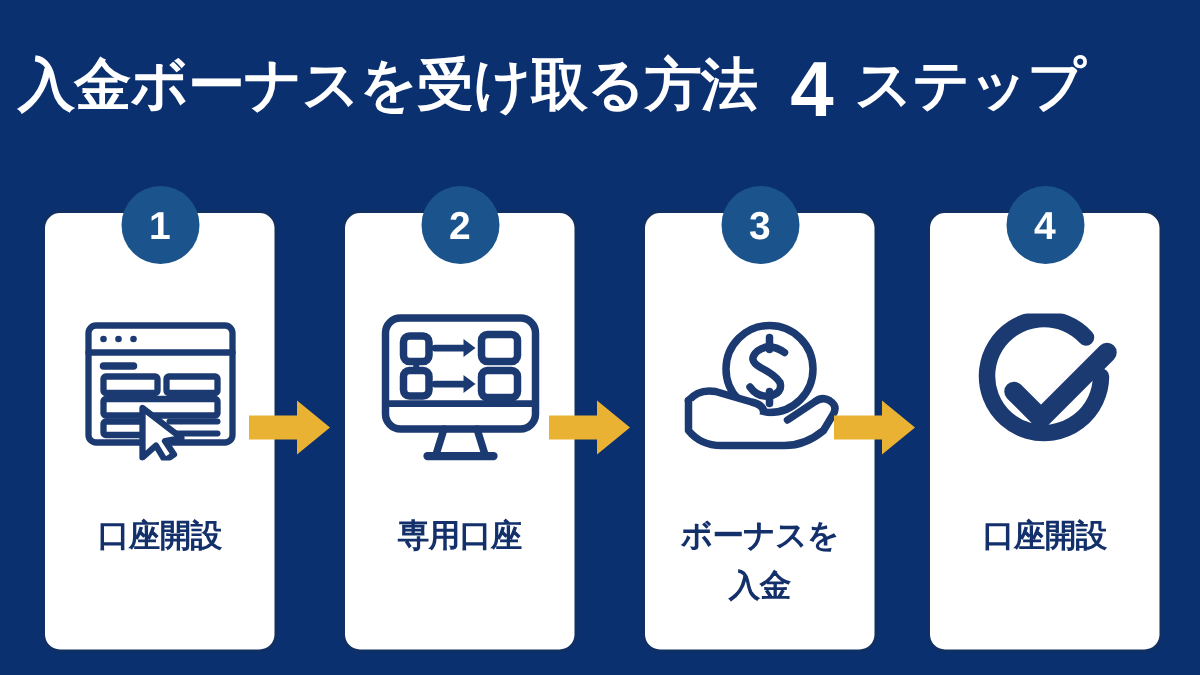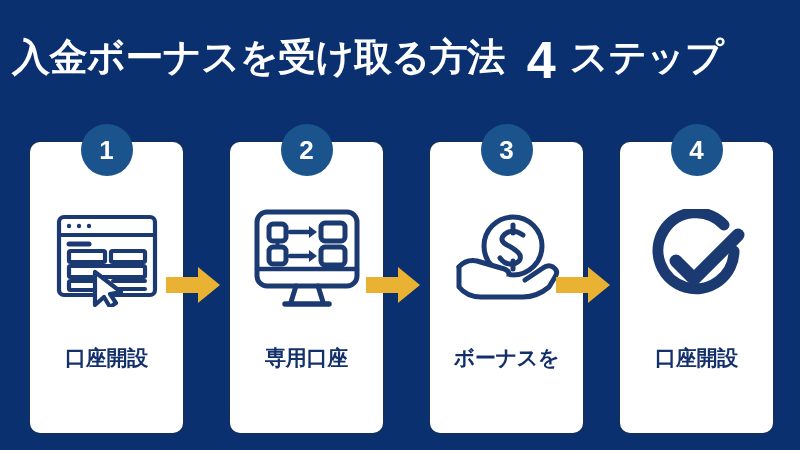--- a/index.html
+++ b/index.html
@@ -212,20 +212,21 @@
           <circle cx="60" cy="35" r="29" fill="#ffffff"></circle>
           <path d="M70 24 Q60 17 52 23 Q45 29 54 34 Q64 39 67 44 Q69 51 60 53 Q52 54 47 47"></path>
           <line x1="60" y1="14" x2="60" y2="22"></line>
           <line x1="60" y1="50" x2="60" y2="58"></line>
           <path d="M6 56 Q13 48 24 50 L48 57 Q57 59 56 65 Q55 71 46 70 L30 68" fill="#ffffff"></path>
           <path d="M6 56 L6 76 Q14 86 28 86 L70 86 Q84 86 96 76 L102 66 Q106 60 100 56 Q95 53 90 57 L72 69" fill="#ffffff"></path>
         </svg>
       </div>
       <div class="caption">
         <span class="ln">ボーナスを</span>
+        <span class="ln">入金</span>
       </div>
     </div>
 
     <div class="card c4">
       <div class="badge">4</div>
       <div class="icon-box">
         <svg width="102" height="100" viewBox="0 0 102 100" fill="none" stroke="#1c3a72" stroke-linecap="round" stroke-linejoin="round">
           <path d="M78 16 A38 38 0 1 0 88 42" stroke-width="11" fill="none"></path>
           <path d="M30 52 L48 70 L92 26" stroke-width="13" fill="none"></path>
         </svg>

